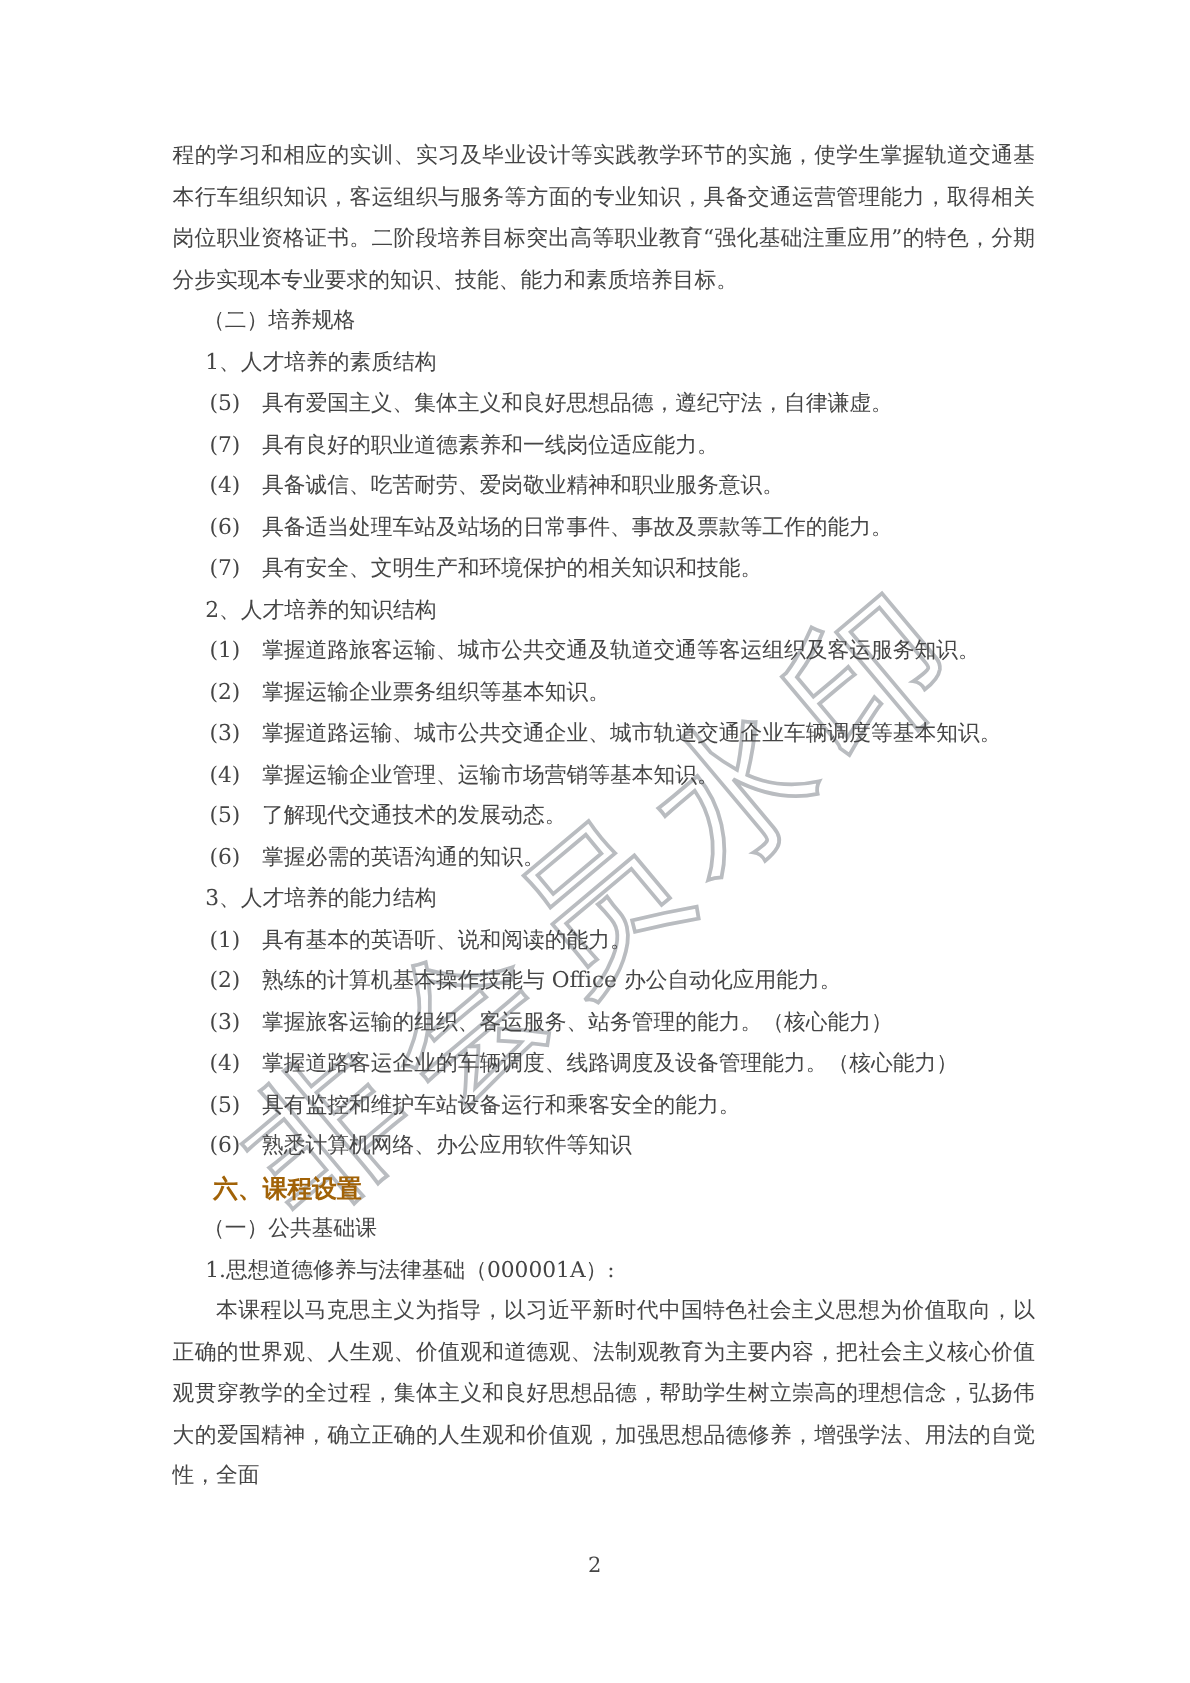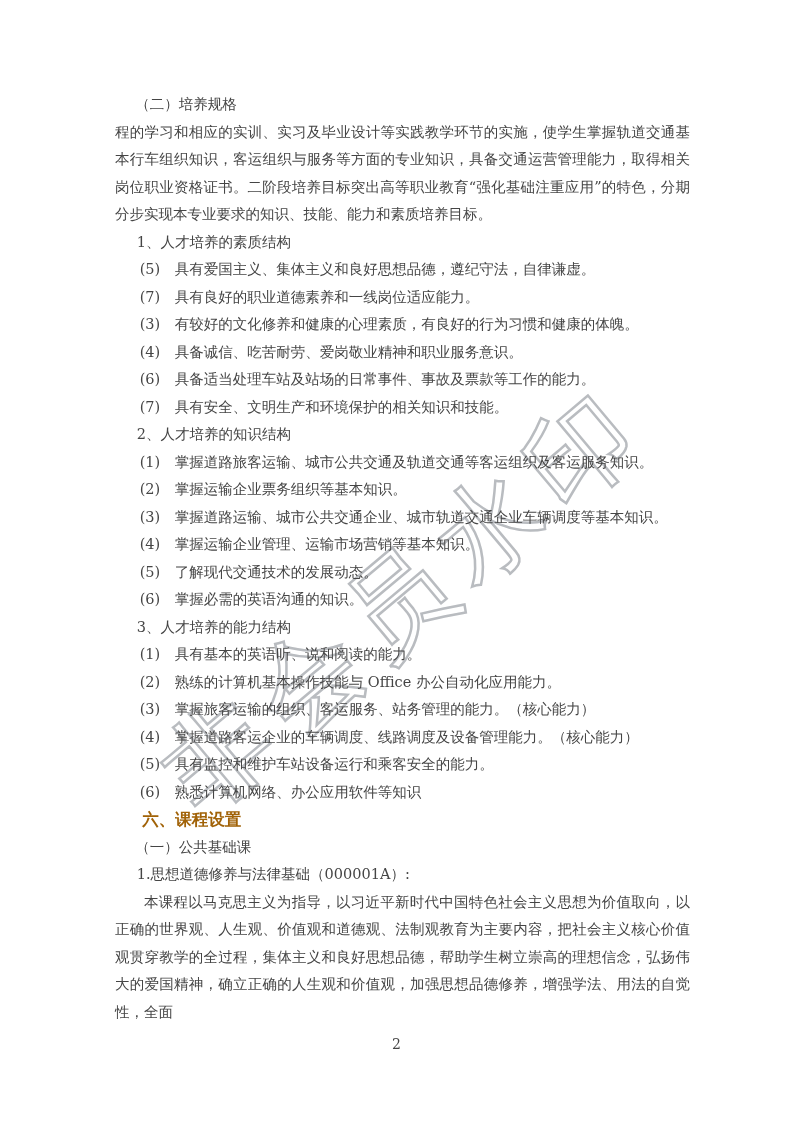--- a/index.html
+++ b/index.html
@@ -71,28 +71,27 @@
 </style>
 </head>
 <body>
 
 <div class="page">
 
   <div class="watermark">非会员水印</div>
 
   <div class="content">
 
+    <p class="para">程的学习和相应的实训、实习及毕业设计等实践教学环节的实施，使学生掌握轨道交通基本行车组织知识，客运组织与服务等方面的专业知识，具备交通运营管理能力，取得相关岗位职业资格证书。二阶段培养目标突出高等职业教育“强化基础注重应用”的特色，分期分步实现本专业要求的知识、技能、能力和素质培养目标。</p>
+
     <p class="para indent-s">（二）培养规格</p>
-
-    <p class="para">程的学习和相应的实训、实习及毕业设计等实践教学环节的实施，使学生掌握轨道交通基本行车组织知识，客运组织与服务等方面的专业知识，具备交通运营管理能力，取得相关岗位职业资格证书。二阶段培养目标突出高等职业教育“强化基础注重应用”的特色，分期分步实现本专业要求的知识、技能、能力和素质培养目标。</p>
 
     <p class="para indent-n">1、人才培养的素质结构</p>
     <p class="para item">(5)　具有爱国主义、集体主义和良好思想品德，遵纪守法，自律谦虚。</p>
     <p class="para item">(7)　具有良好的职业道德素养和一线岗位适应能力。</p>
-    <p class="para item">(3)　有较好的文化修养和健康的心理素质，有良好的行为习惯和健康的体魄。</p>
     <p class="para item">(4)　具备诚信、吃苦耐劳、爱岗敬业精神和职业服务意识。</p>
     <p class="para item">(6)　具备适当处理车站及站场的日常事件、事故及票款等工作的能力。</p>
     <p class="para item">(7)　具有安全、文明生产和环境保护的相关知识和技能。</p>
 
     <p class="para indent-n">2、人才培养的知识结构</p>
     <p class="para item">(1)　掌握道路旅客运输、城市公共交通及轨道交通等客运组织及客运服务知识。</p>
     <p class="para item">(2)　掌握运输企业票务组织等基本知识。</p>
     <p class="para item">(3)　掌握道路运输、城市公共交通企业、城市轨道交通企业车辆调度等基本知识。</p>
     <p class="para item">(4)　掌握运输企业管理、运输市场营销等基本知识。</p>
     <p class="para item">(5)　了解现代交通技术的发展动态。</p>

